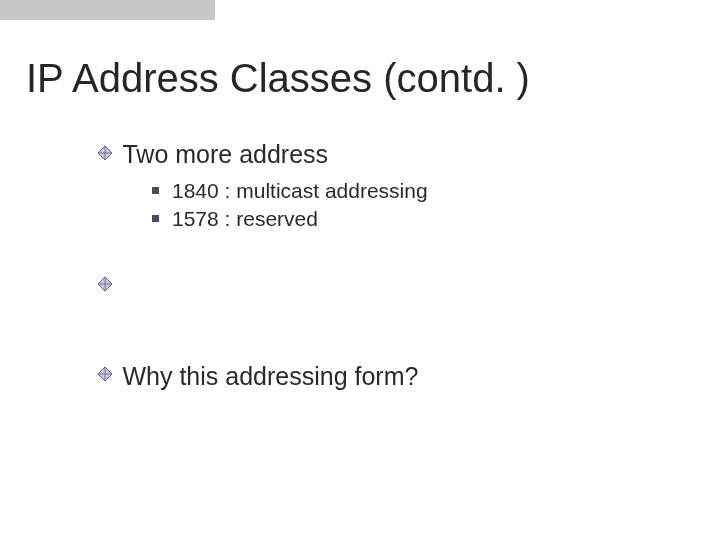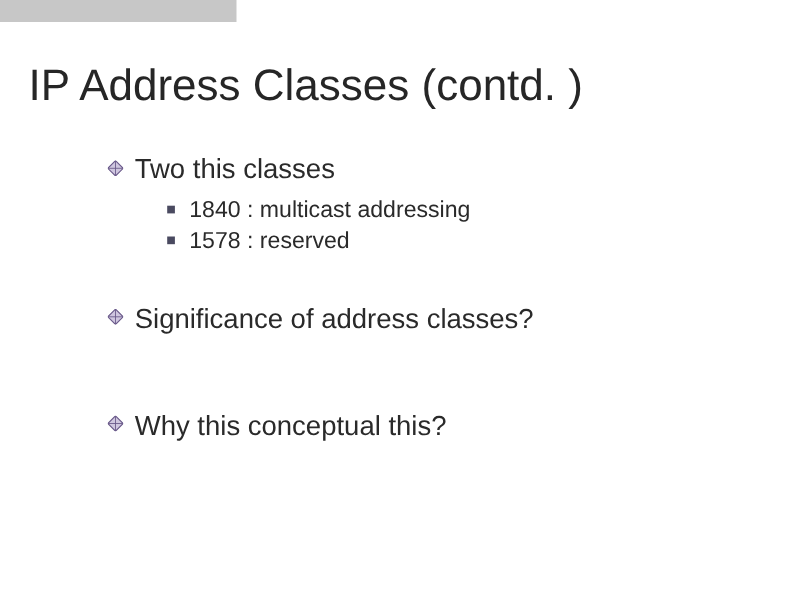--- a/index.html
+++ b/index.html
@@ -92,21 +92,21 @@
   <div class="content">
 
     <div class="bullet">
       <span class="diamond">
         <svg viewBox="0 0 14 14" width="14" height="14">
           <polygon points="7,0 14,7 7,14 0,7" fill="#cfc6df" stroke="#6a5a8a" stroke-width="1"></polygon>
           <line x1="7" y1="0" x2="7" y2="14" stroke="#6a5a8a" stroke-width="0.8"></line>
           <line x1="0" y1="7" x2="14" y2="7" stroke="#6a5a8a" stroke-width="0.8"></line>
         </svg>
       </span>
-      <span class="bullet-text">Two this classes</span>
+      <span class="bullet-text">Two more address</span>
     </div>
 
     <div class="sub-list">
       <div class="sub-item">
         <span class="square-bullet"></span>
         <span>1840 : multicast addressing</span>
       </div>
       <div class="sub-item">
         <span class="square-bullet"></span>
         <span>1578 : reserved</span>
@@ -116,30 +116,29 @@
     <div class="spacer-lg"></div>
 
     <div class="bullet">
       <span class="diamond">
         <svg viewBox="0 0 14 14" width="14" height="14">
           <polygon points="7,0 14,7 7,14 0,7" fill="#cfc6df" stroke="#6a5a8a" stroke-width="1"></polygon>
           <line x1="7" y1="0" x2="7" y2="14" stroke="#6a5a8a" stroke-width="0.8"></line>
           <line x1="0" y1="7" x2="14" y2="7" stroke="#6a5a8a" stroke-width="0.8"></line>
         </svg>
       </span>
-      <span class="bullet-text">Significance of address classes?</span>
     </div>
 
     <div class="spacer-xl"></div>
 
     <div class="bullet">
       <span class="diamond">
         <svg viewBox="0 0 14 14" width="14" height="14">
           <polygon points="7,0 14,7 7,14 0,7" fill="#cfc6df" stroke="#6a5a8a" stroke-width="1"></polygon>
           <line x1="7" y1="0" x2="7" y2="14" stroke="#6a5a8a" stroke-width="0.8"></line>
           <line x1="0" y1="7" x2="14" y2="7" stroke="#6a5a8a" stroke-width="0.8"></line>
         </svg>
       </span>
-      <span class="bullet-text">Why this conceptual this?</span>
+      <span class="bullet-text">Why this addressing form?</span>
     </div>
 
   </div>
 </div>
 
 </body></html>

